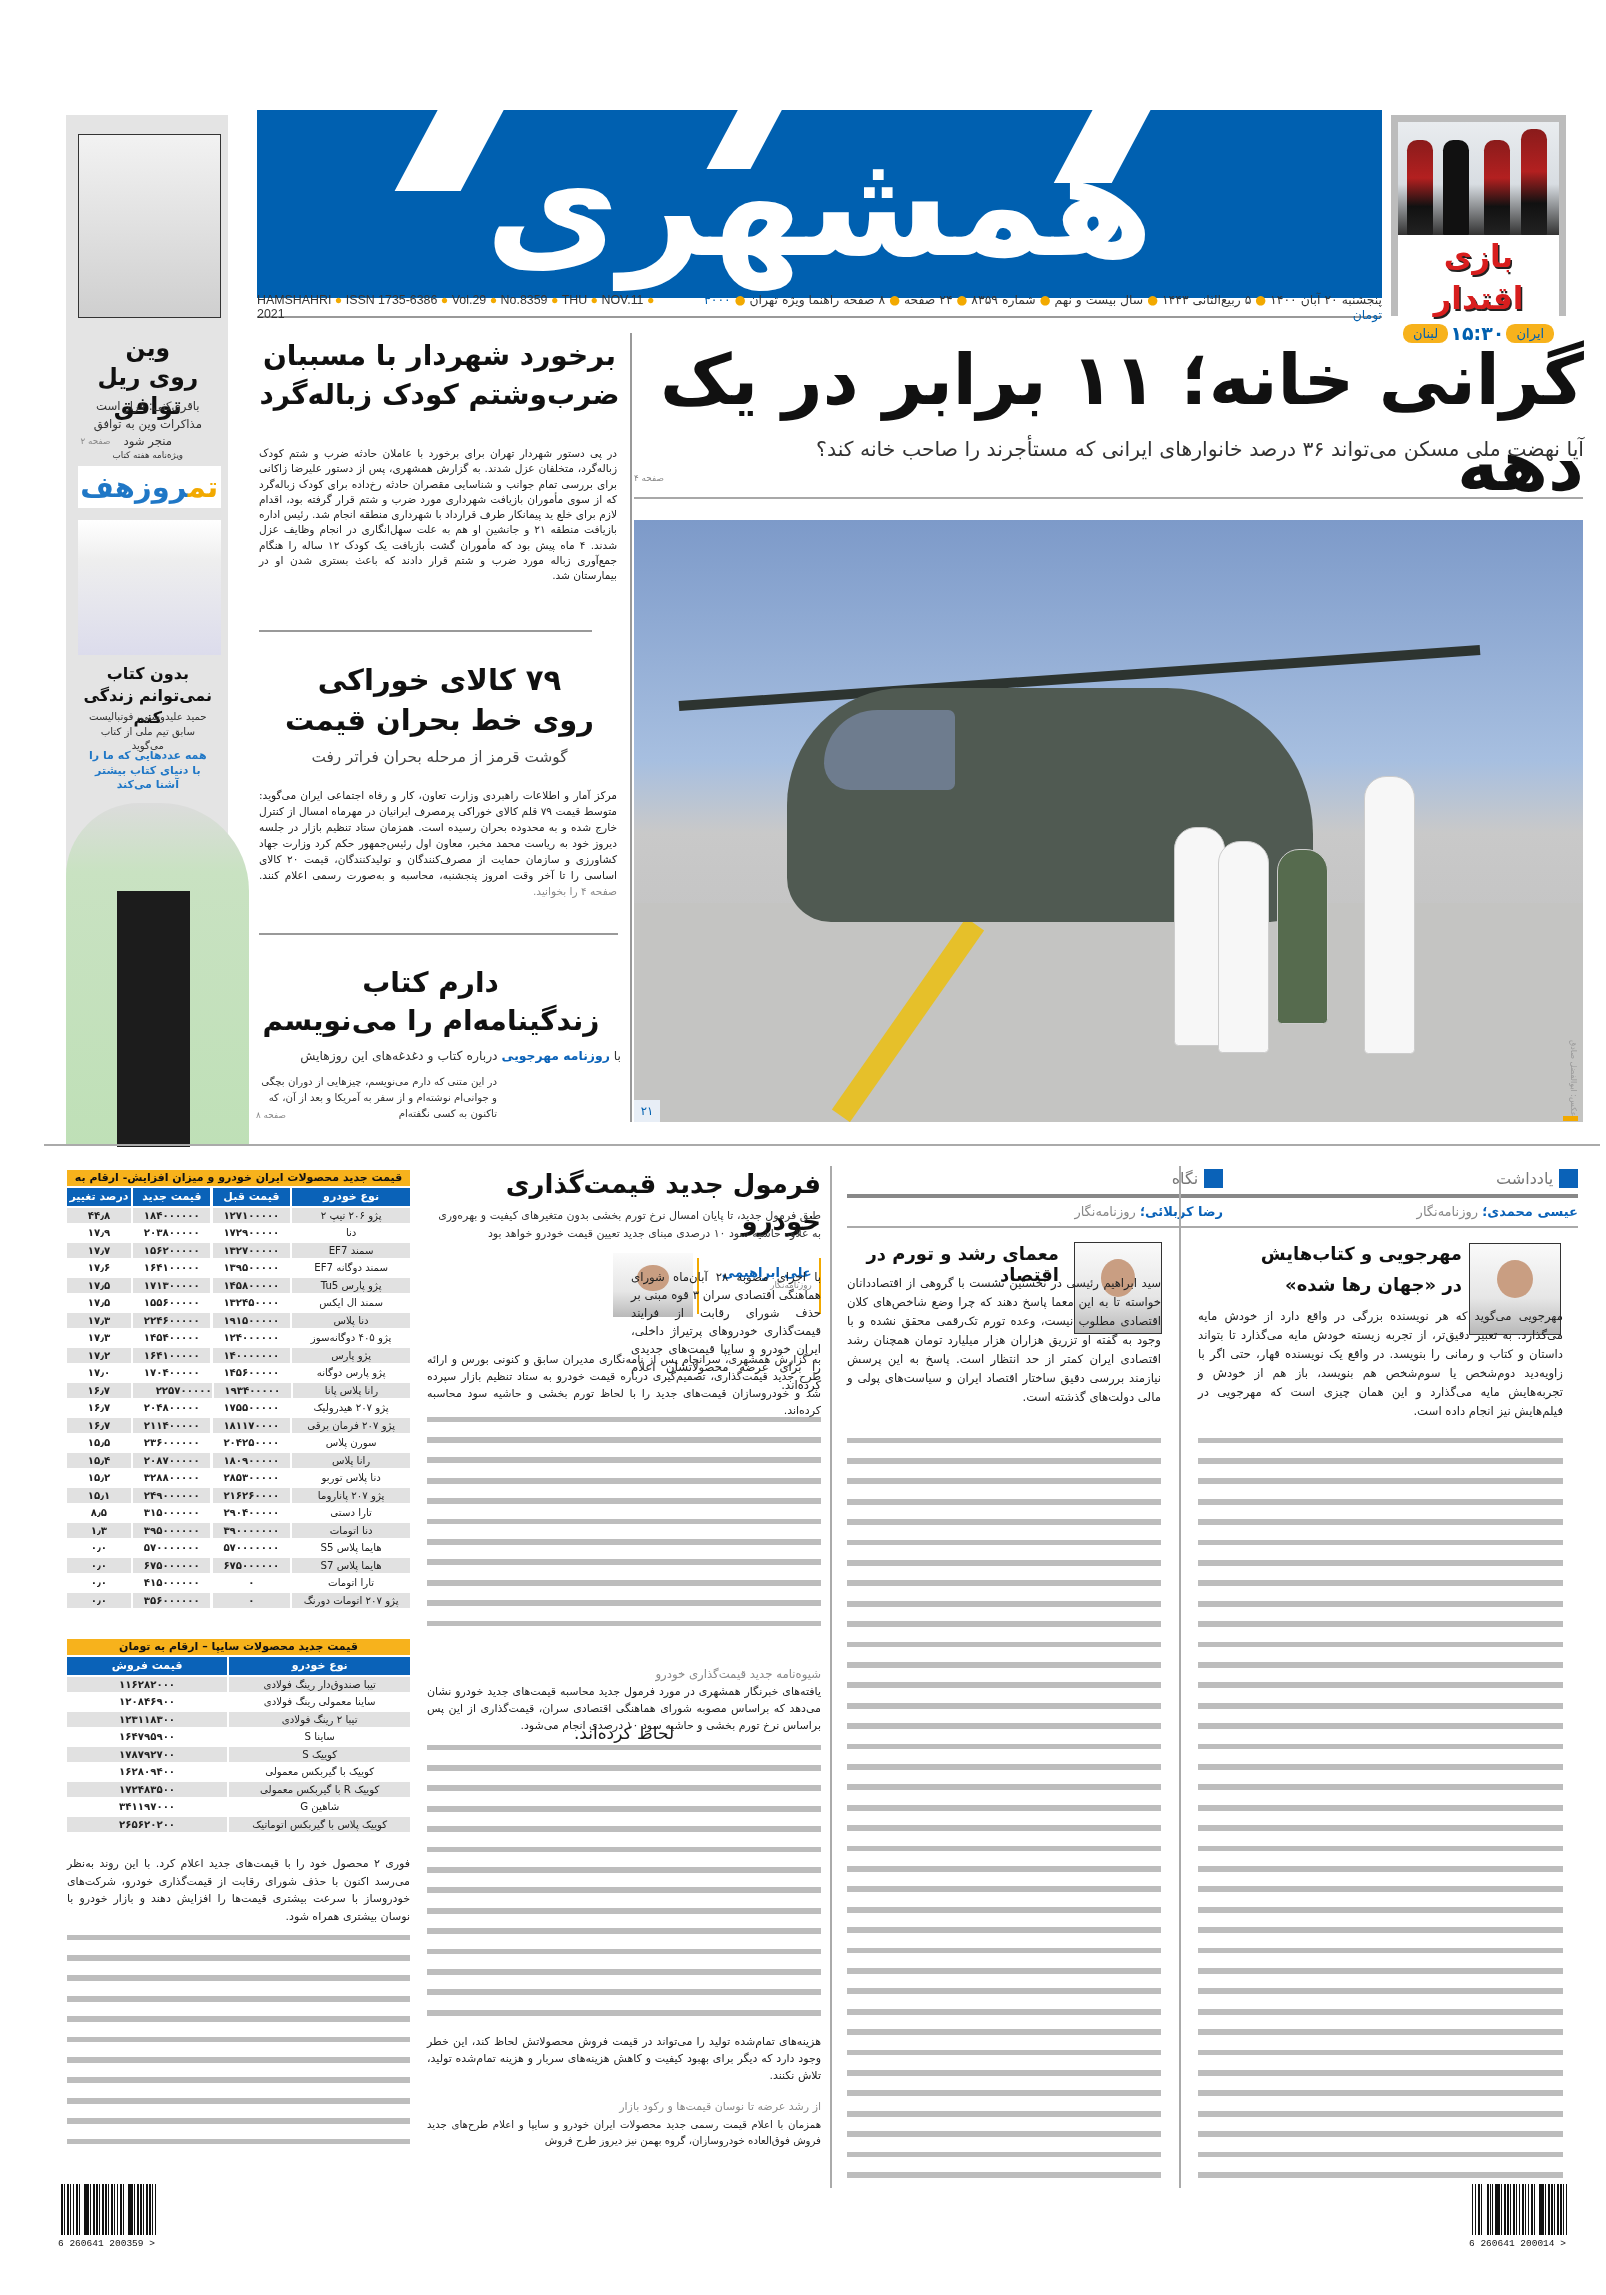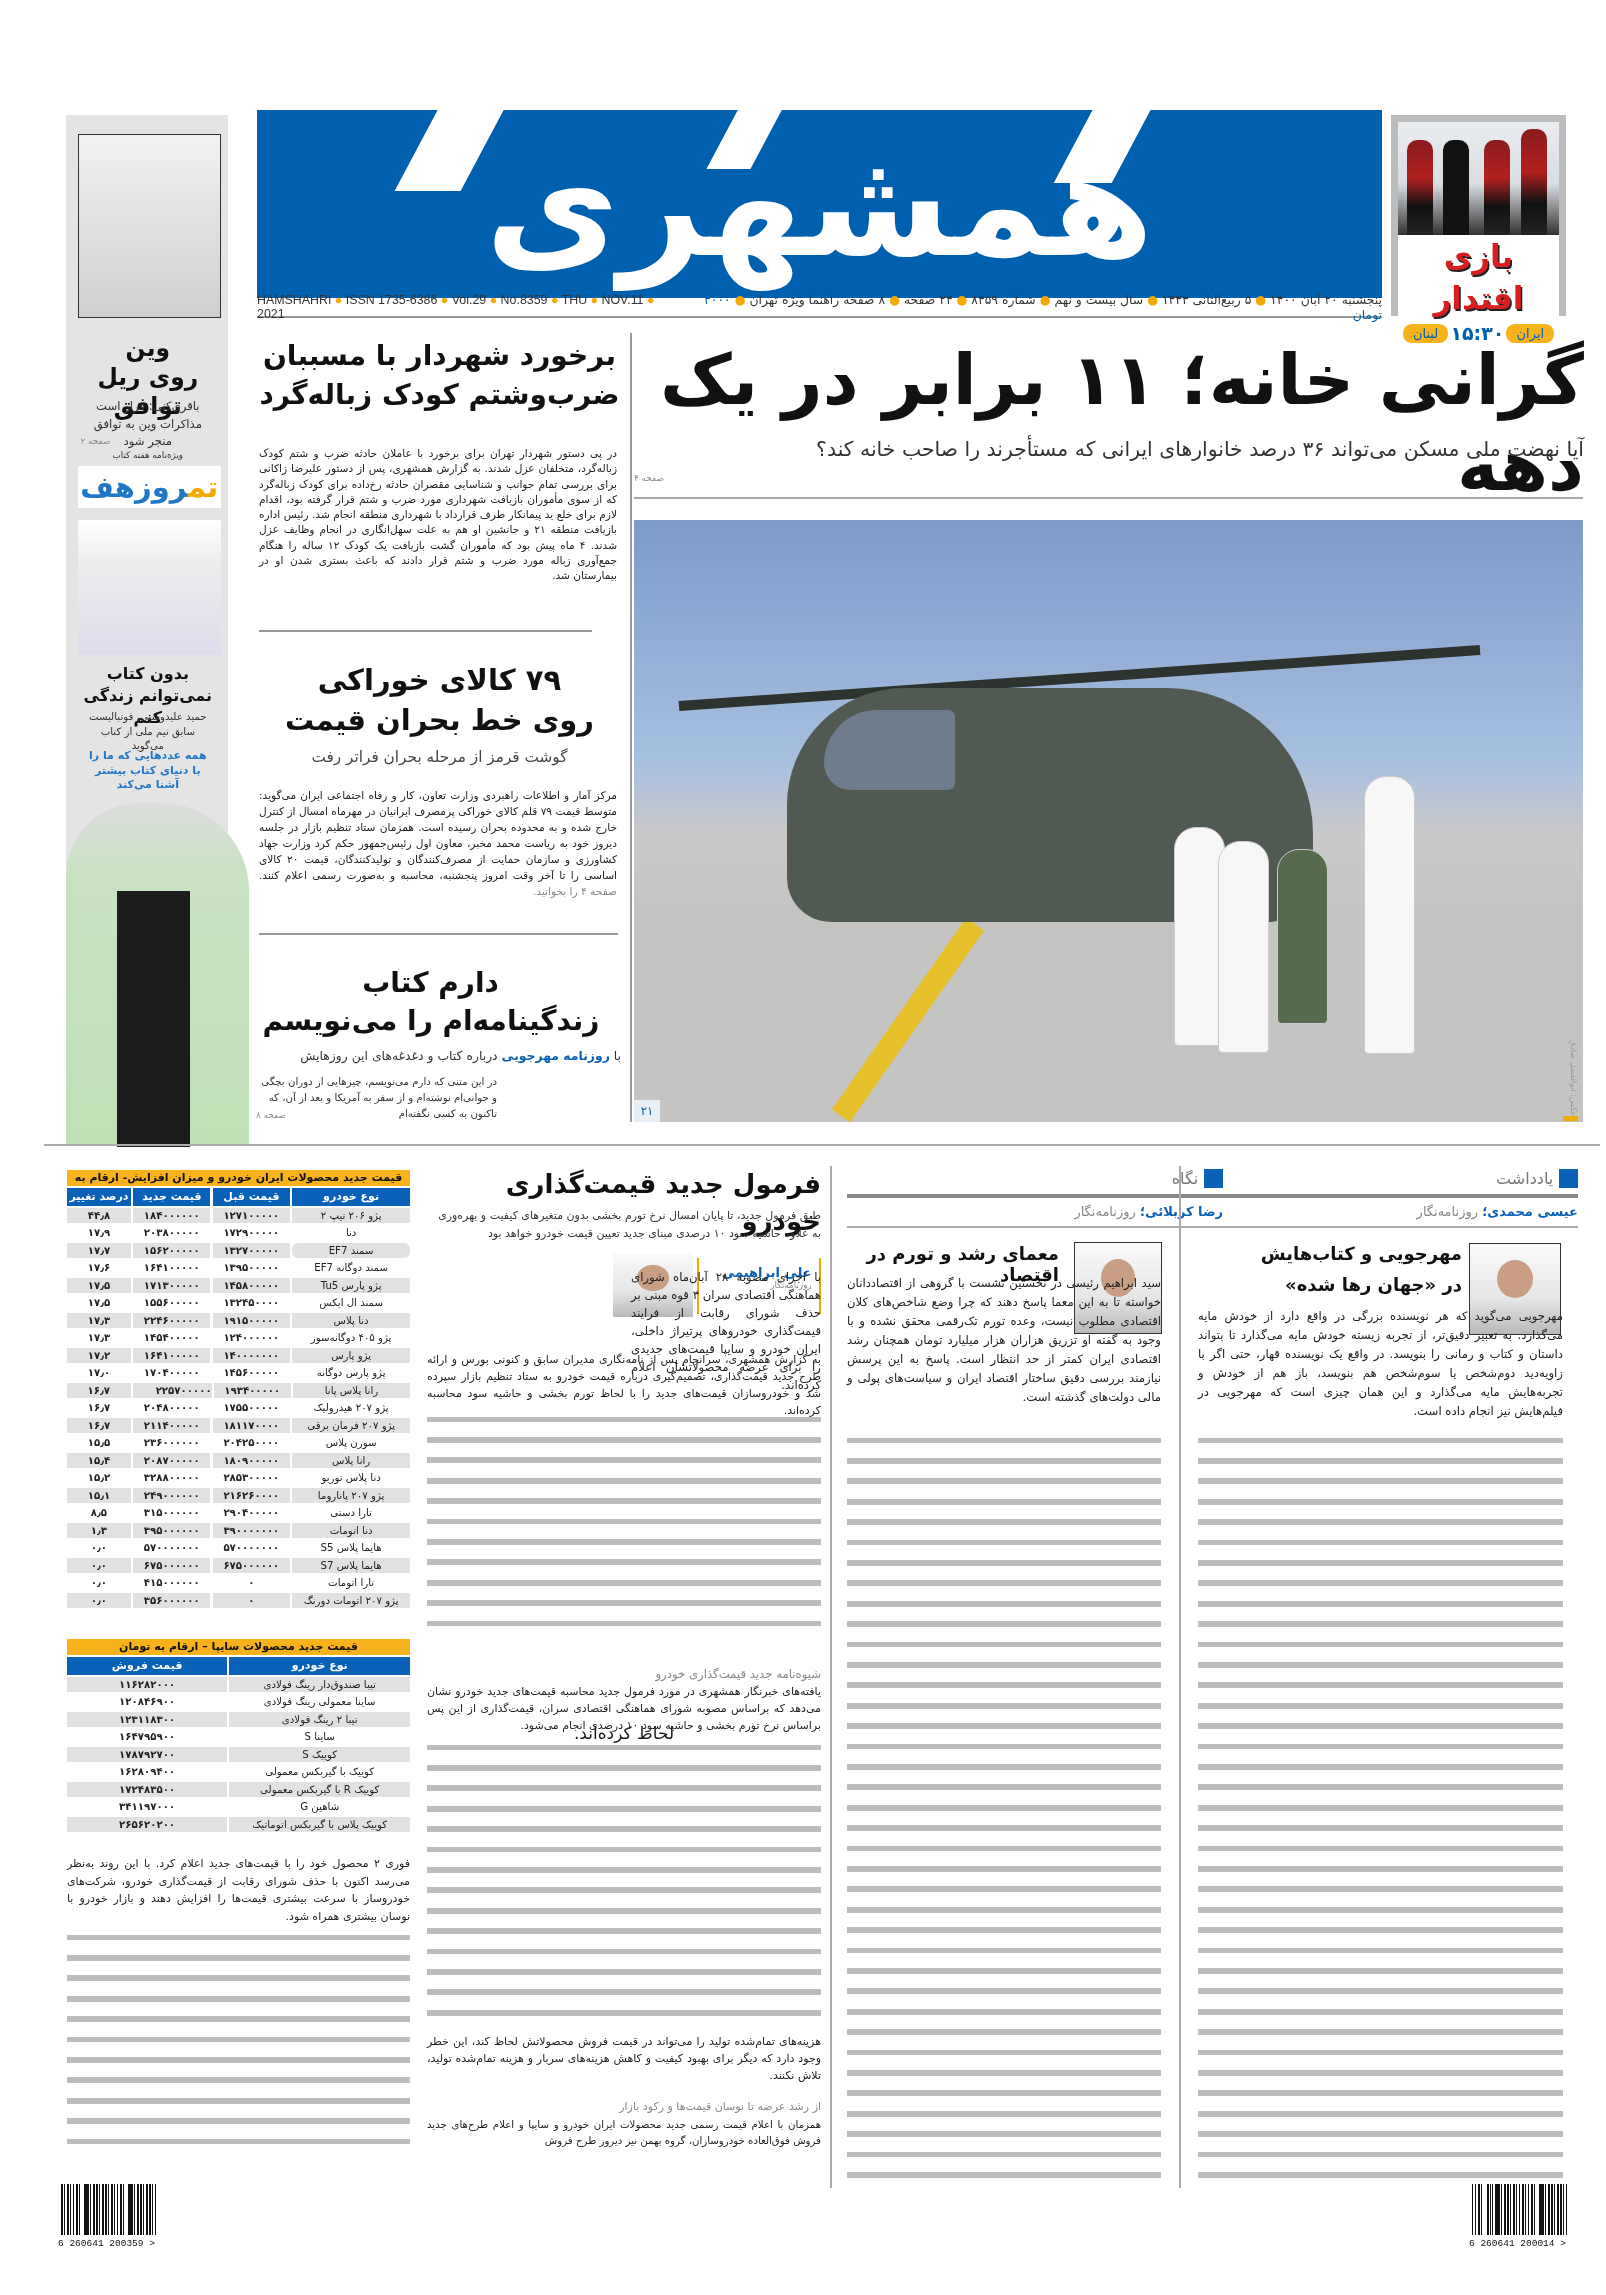--- a/index.html
+++ b/index.html
@@ -191,21 +191,21 @@
         <div style="width: 23%;">۱۸۴۰۰۰۰۰۰</div>
         <div style="width: 19%;">۴۴٫۸</div>
       </div>
       <div class="tr">
         <div style="width: 35%;">دنا</div>
         <div style="width: 23%;">۱۷۲۹۰۰۰۰۰</div>
         <div style="width: 23%;">۲۰۳۸۰۰۰۰۰</div>
         <div style="width: 19%;">۱۷٫۹</div>
       </div>
       <div class="tr odd">
-        <div style="width: 35%; border-radius: 6px;">سمند EF7</div>
+        <div style="width: 35%;">سمند EF7</div>
         <div style="width: 23%;">۱۳۲۷۰۰۰۰۰</div>
         <div style="width: 23%;">۱۵۶۲۰۰۰۰۰</div>
         <div style="width: 19%;">۱۷٫۷</div>
       </div>
       <div class="tr">
         <div style="width: 35%;">سمند دوگانه EF7</div>
         <div style="width: 23%;">۱۳۹۵۰۰۰۰۰</div>
         <div style="width: 23%;">۱۶۴۱۰۰۰۰۰</div>
         <div style="width: 19%;">۱۷٫۶</div>
       </div>

